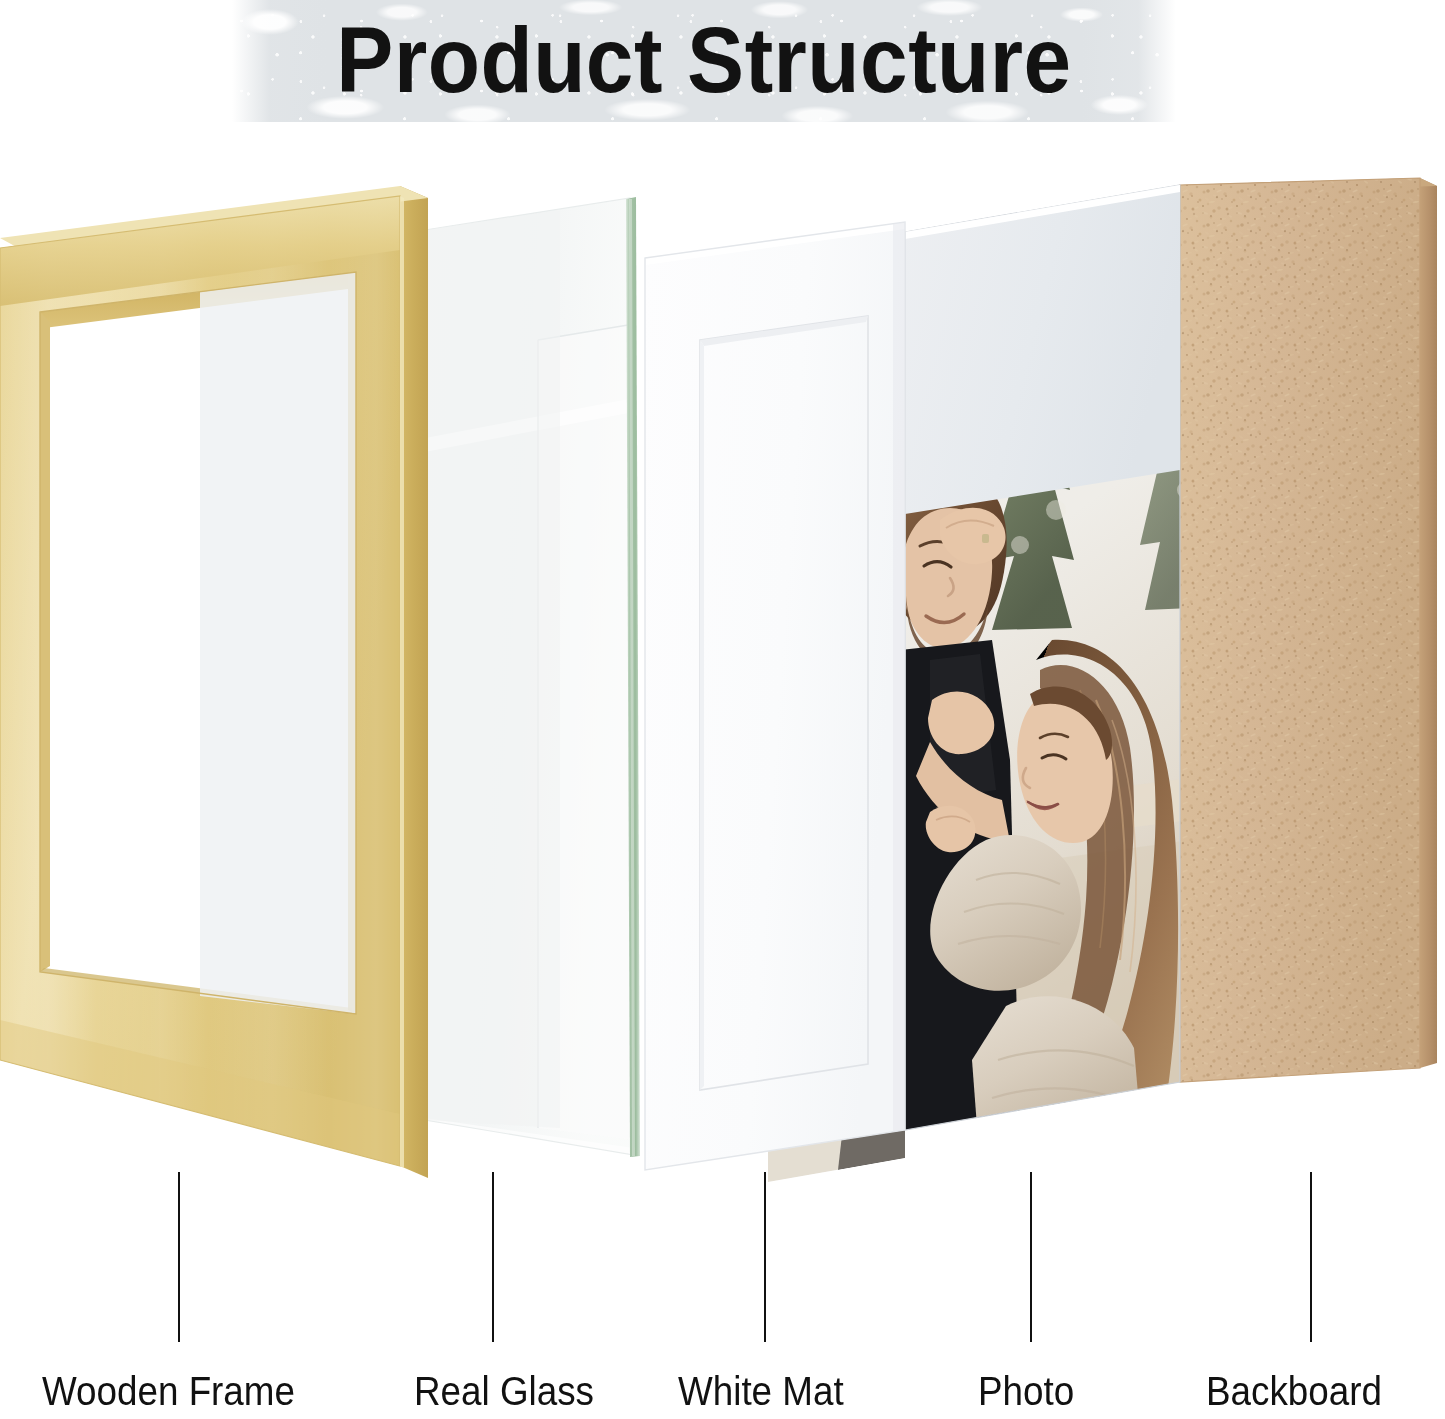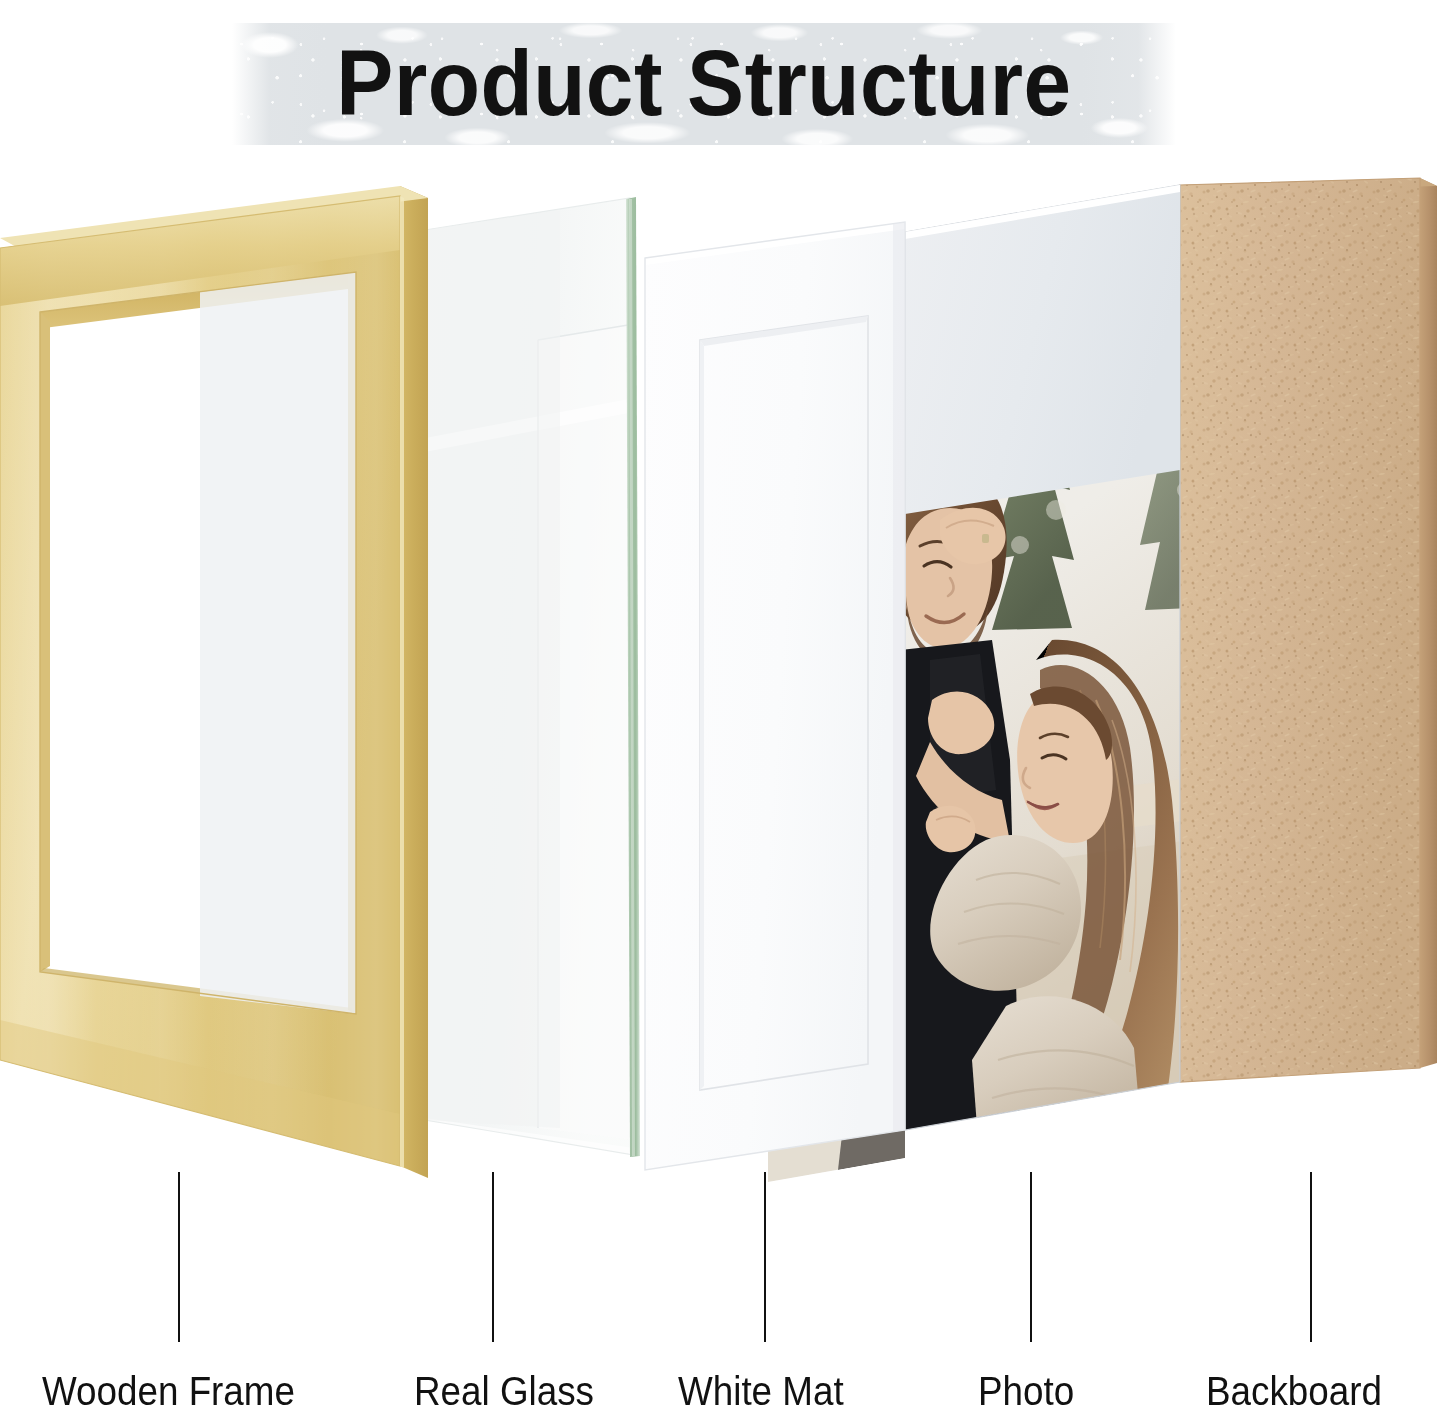--- a/index.html
+++ b/index.html
@@ -11,21 +11,21 @@
   }
   #stage {
     position:relative;
     width:1445px; height:1419px;
     background:#ffffff;
   }
 
   
   #title-banner {
     position:absolute;
-    left:232px; top:23px;
+    left:232px; top:0;
     width:944px; height:122px;
   }
   #title-banner .brush {
     position:absolute; inset:0;
     background:
       radial-gradient(ellipse 40px 18px at 4% 18%, rgba(255,255,255,.95) 40%, rgba(255,255,255,0) 72%),
       radial-gradient(ellipse 54px 16px at 12% 88%, rgba(255,255,255,.9) 40%, rgba(255,255,255,0) 72%),
       radial-gradient(ellipse 46px 14px at 26% 94%, rgba(255,255,255,.85) 40%, rgba(255,255,255,0) 72%),
       radial-gradient(ellipse 60px 15px at 44% 90%, rgba(255,255,255,.85) 40%, rgba(255,255,255,0) 72%),
       radial-gradient(ellipse 50px 14px at 62% 95%, rgba(255,255,255,.85) 40%, rgba(255,255,255,0) 72%),

